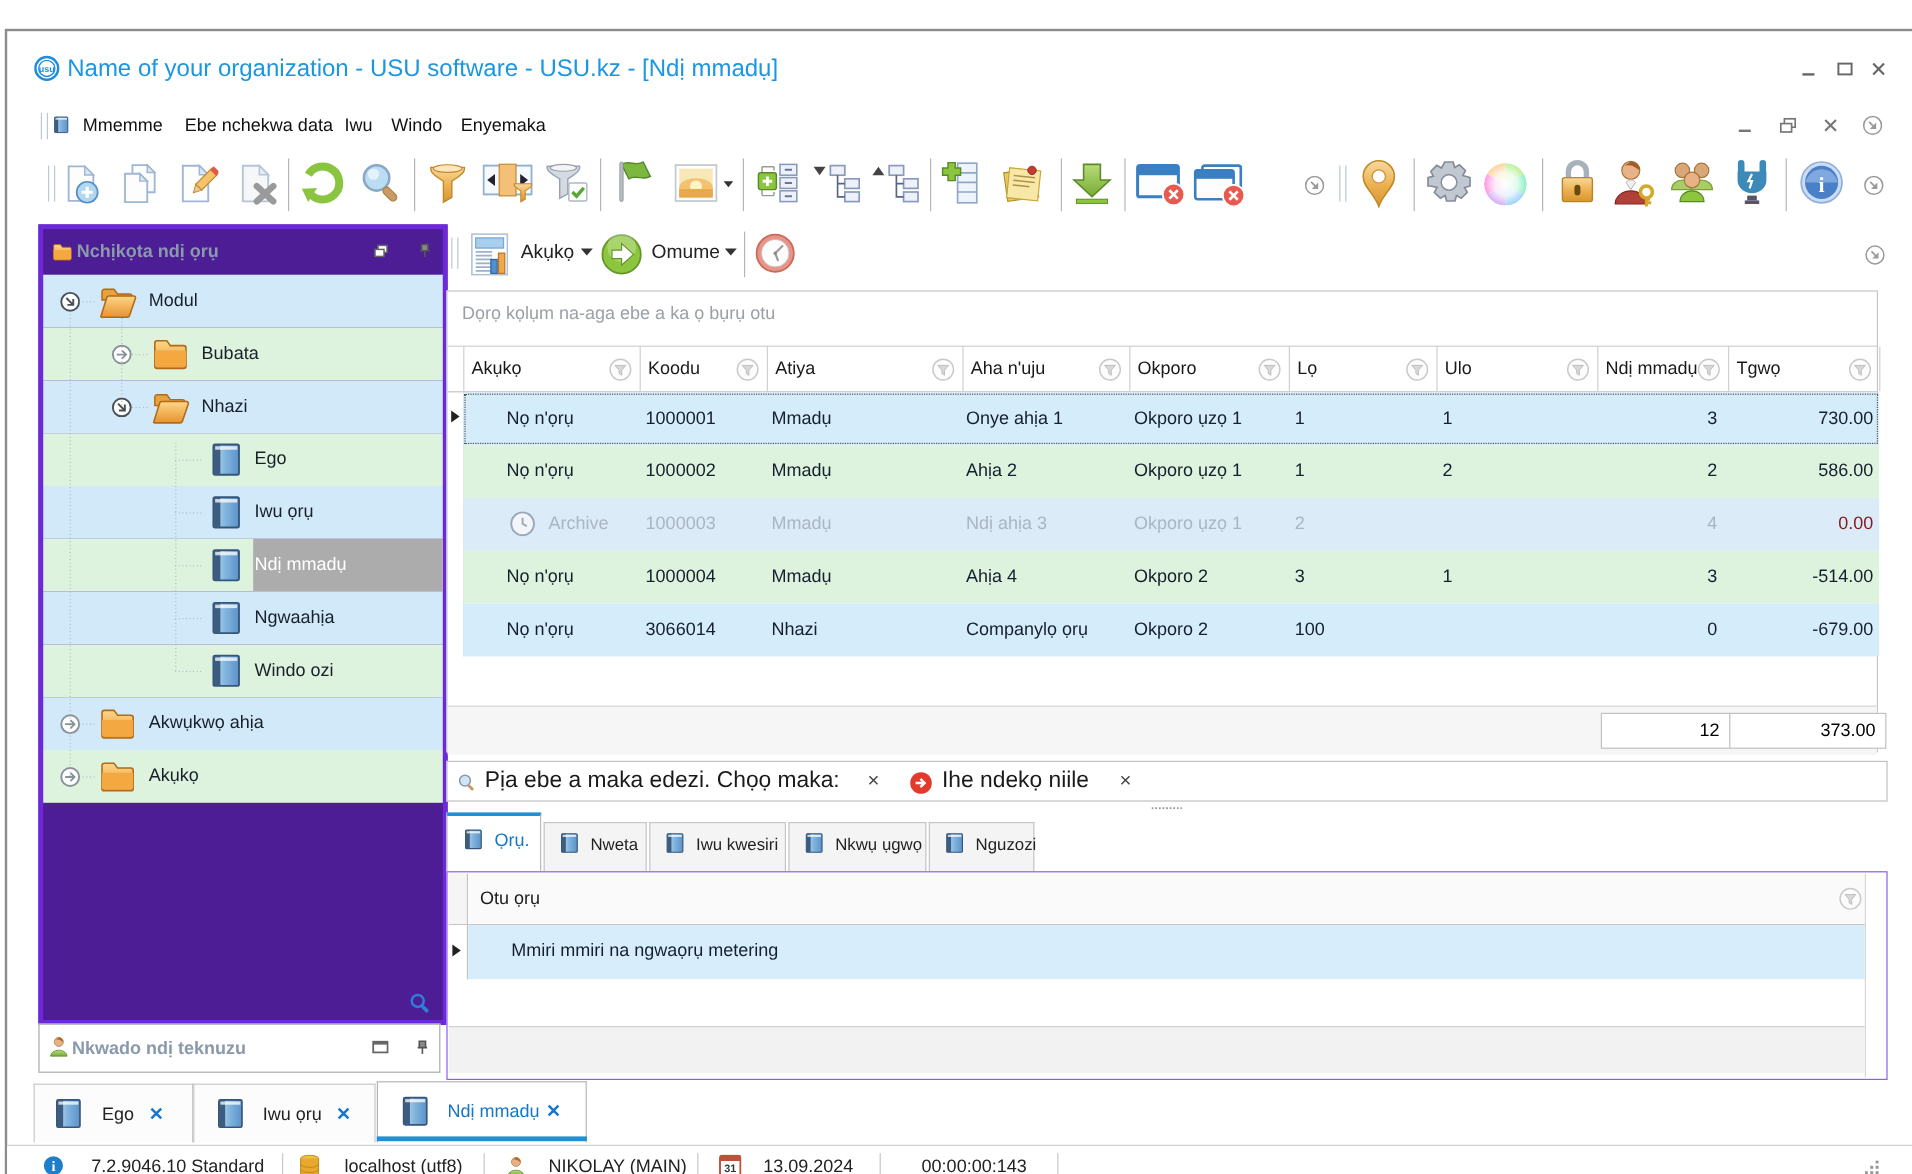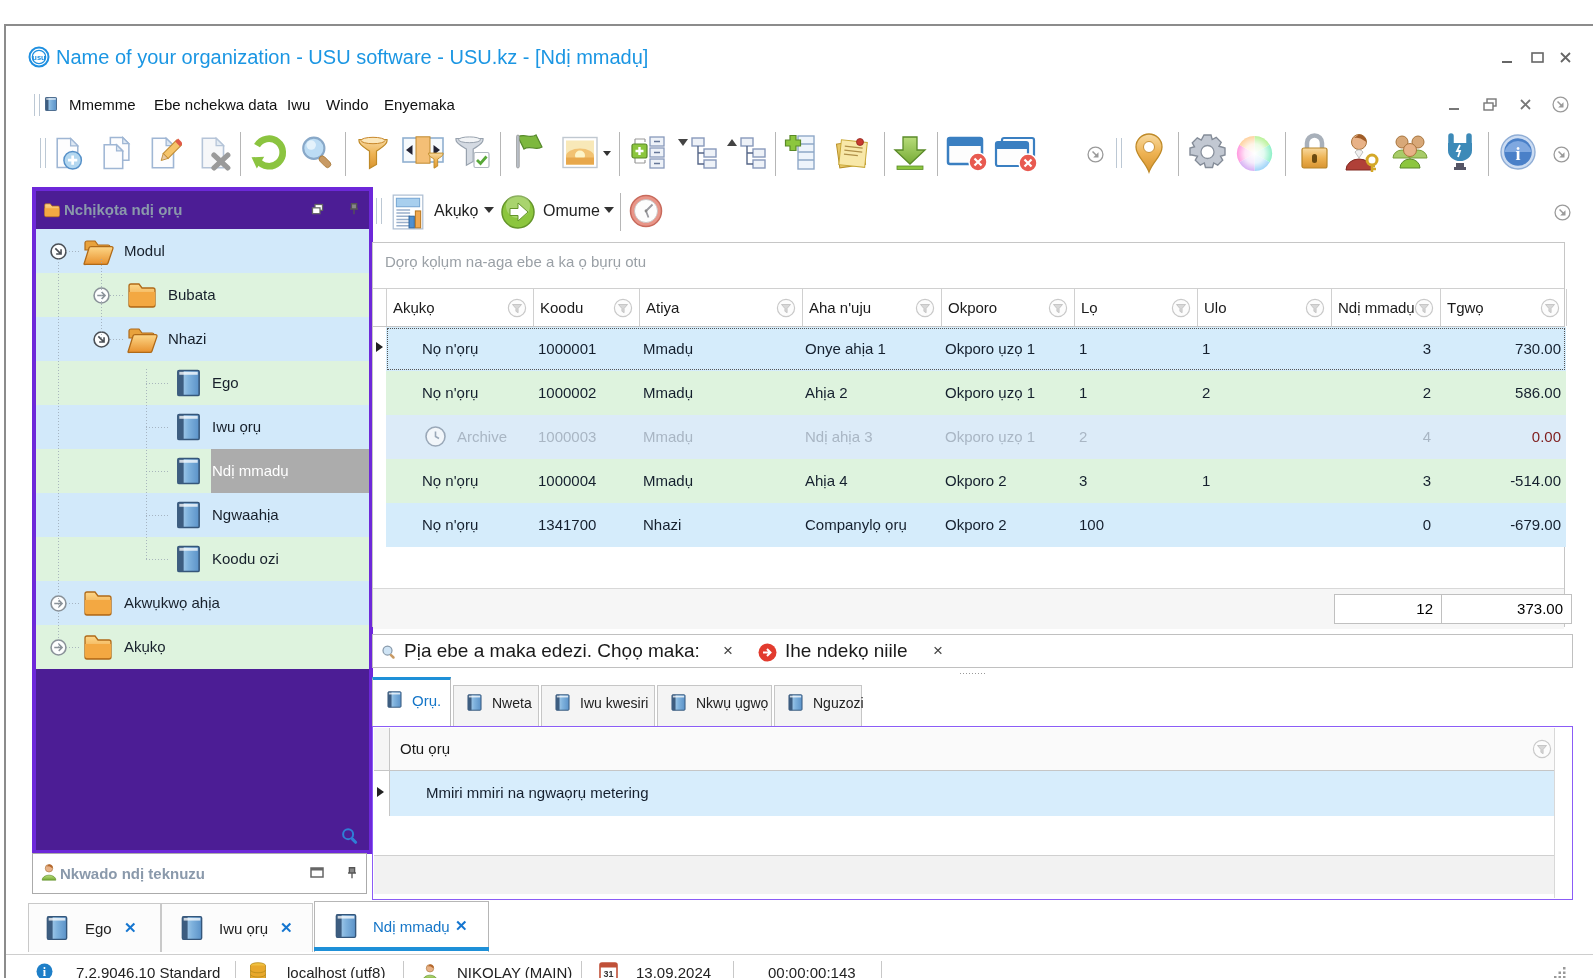--- a/index.html
+++ b/index.html
@@ -461,21 +461,21 @@
           <svg class="abs" style="left:137px;top:6px" width="31" height="32" viewBox="0 0 32 32">
             <use href="#bk"></use>
           </svg>
           <div class="tlabel" style="left:176px">Ngwaahịa</div>
         </div>
     <div class="trow t-green" style="top:308px">
           <div class="hdots" style="left:110px;top:22px;width:24px"></div>
           <svg class="abs" style="left:137px;top:6px" width="31" height="32" viewBox="0 0 32 32">
             <use href="#bk"></use>
           </svg>
-          <div class="tlabel" style="left:176px">Koodu ozi</div>
+          <div class="tlabel" style="left:176px">Windo ozi</div>
         </div>
     <div class="trow t-blue" style="top:352px">
           <div class="hdots" style="left:30px;top:22px;width:14px"></div>
           <svg class="abs" style="left:14px;top:14px" width="17" height="17" viewBox="0 0 16 16">
             <use href="#exr"></use>
           </svg>
           <svg class="abs" style="left:46px;top:6px" width="32" height="32" viewBox="0 0 32 32">
             <use href="#fc"></use>
           </svg>
           <div class="tlabel" style="left:88px">Akwụkwọ ahịa</div>
@@ -650,21 +650,21 @@
           <div class="gcell" style="left:257px">Mmadụ</div>
           <div class="gcell" style="left:419px">Ahịa 4</div>
           <div class="gcell" style="left:559px">Okporo 2</div>
           <div class="gcell" style="left:693px">3</div>
           <div class="gcell" style="left:816px">1</div>
           <div class="gcell num" style="left:945px;width:100px">3</div>
           <div class="gcell num" style="left:1060px;width:115px">-514.00</div>
         </div>
     <div class="grow g-blue" style="top:176px">
           <div class="gcell" style="left:36px">Nọ n'ọrụ</div>
-          <div class="gcell" style="left:152px">1341700</div>
+          <div class="gcell" style="left:152px">3066014</div>
           <div class="gcell" style="left:257px">Nhazi</div>
           <div class="gcell" style="left:419px">Companylọ ọrụ</div>
           <div class="gcell" style="left:559px">Okporo 2</div>
           <div class="gcell" style="left:693px">100</div>
           <div class="gcell num" style="left:945px;width:100px">0</div>
           <div class="gcell num" style="left:1060px;width:115px">-679.00</div>
         </div>
   </div>
   <div class="abs" style="left:0;top:345px;width:1191px;height:40px;background:#f6f6f6;border-top:1px solid #d8d8d8">
     <div class="abs" style="left:961px;top:5px;width:98px;height:28px;border:1px solid #c0c0c0;background:#fff;font-size:15px;text-align:right;line-height:28px;padding-right:8px">12</div>

